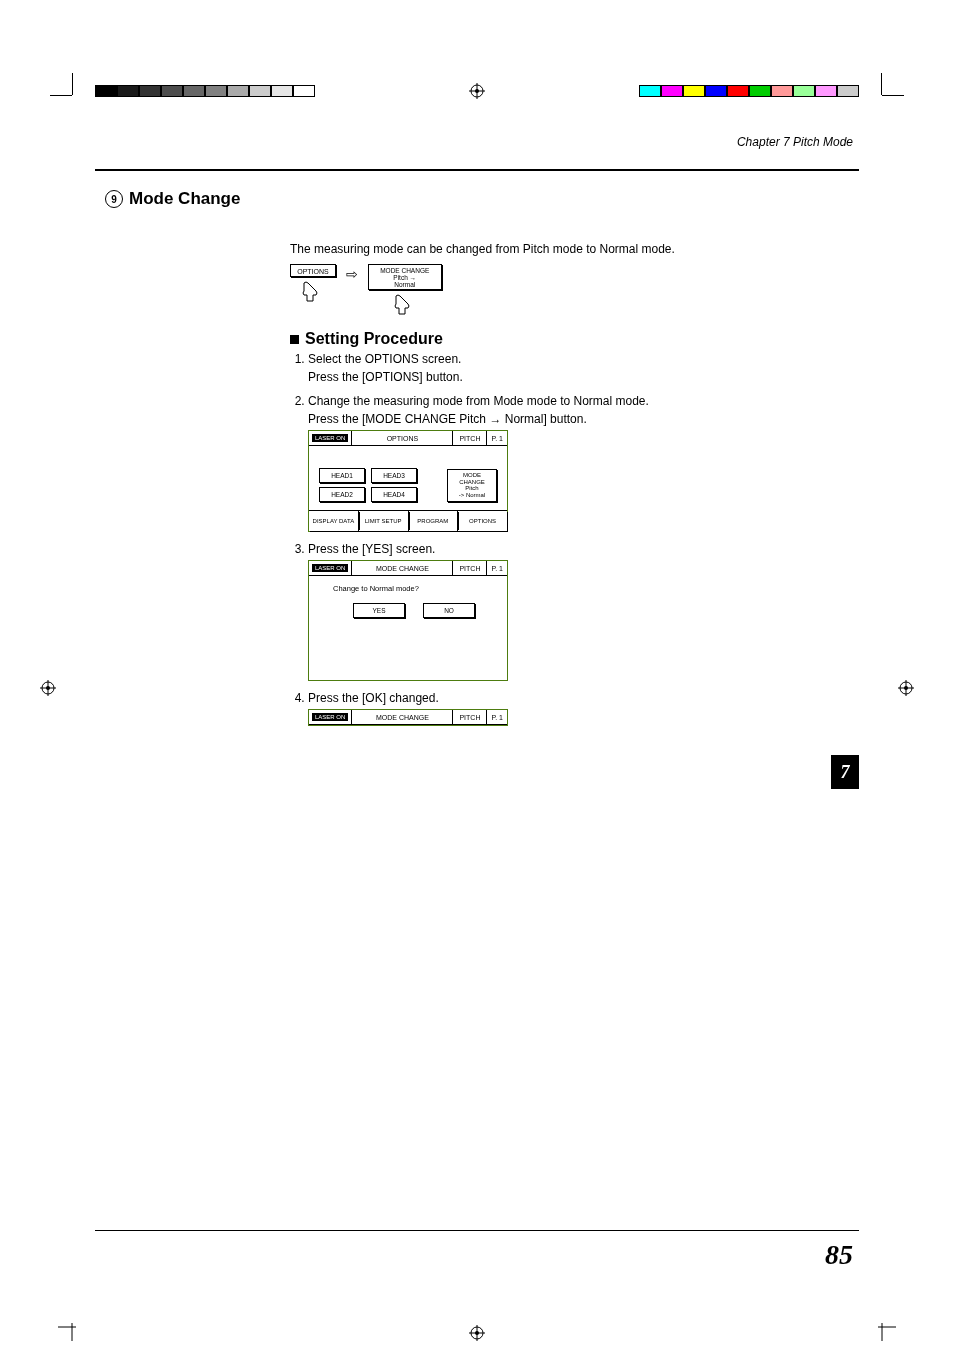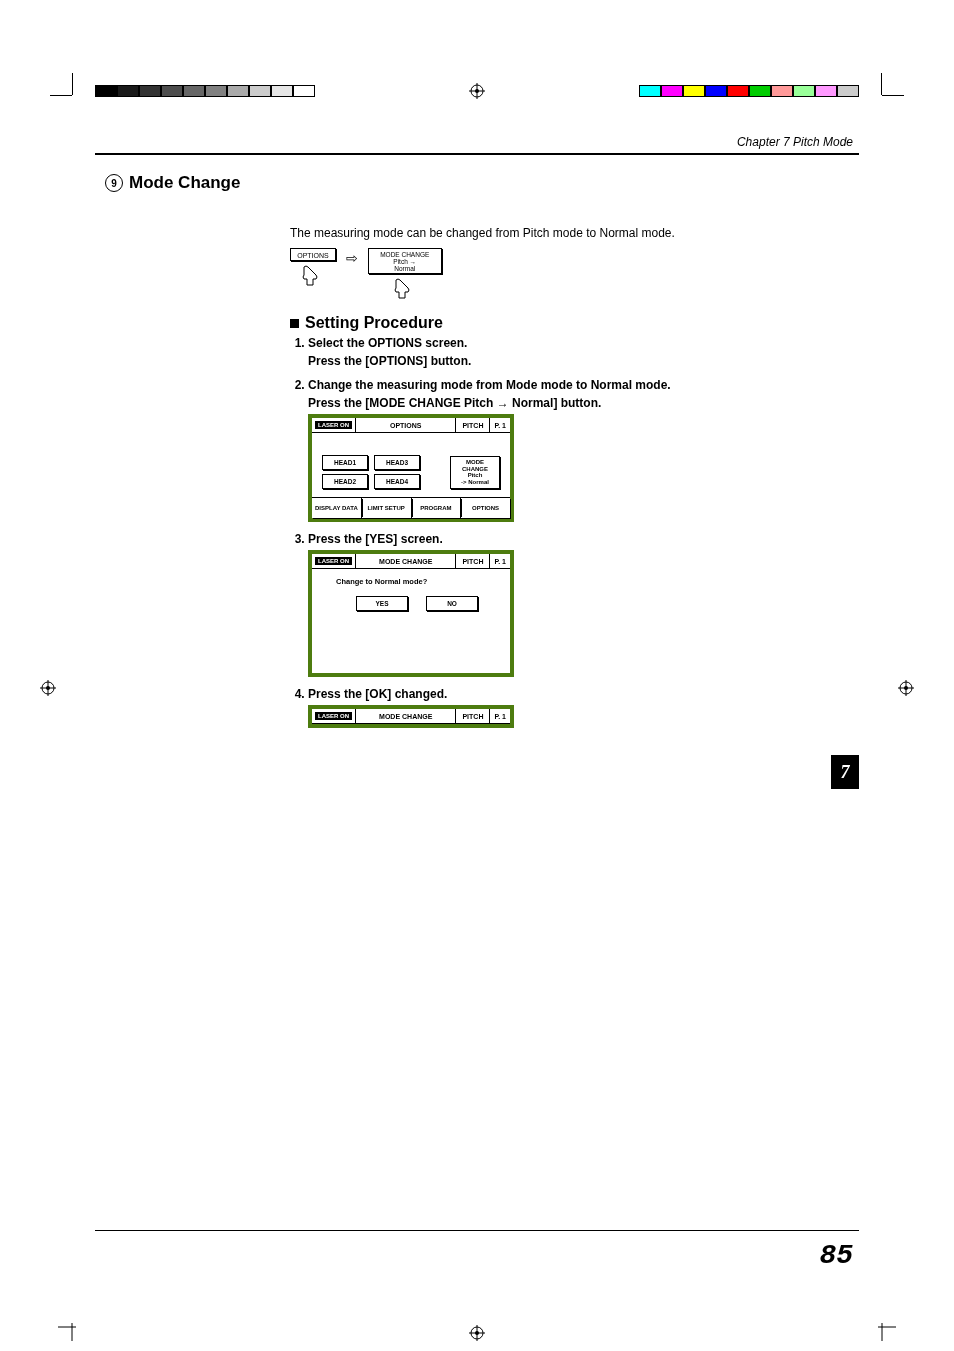--- a/index.html
+++ b/index.html
@@ -56,21 +56,21 @@
     position: absolute;
     left: 95px;
     right: 95px;
     top: 135px;
     bottom: 70px;
   }
   .running-head {
     text-align: right;
     font-style: italic;
     font-size: 12px;
-    margin-bottom: 4px;
+    margin-bottom: 20px;
     padding-right: 6px;
   }
   .head-rule { border-top: 2px solid #000; margin-bottom: 18px;}
   .section-title {
     font-weight: bold;
     font-size: 17px;
     margin: 0 0 14px 10px;
     display: flex;
     align-items: center;
   }
@@ -102,24 +102,24 @@
   }
   .mini-btn.big{width:70px; padding:2px 1px 1px 1px; font-size:6.5px; line-height:1.1;}
   .arrow-r { font-size: 14px; align-self: flex-start; margin-top:2px;}
   .hand {
     width: 30px; height: 22px; margin-top: 2px;
   }
   .hand svg{width:100%;height:100%;}
   .proc-head { font-weight: bold; font-size: 16px; margin: 4px 0 4px 0;}
   .proc-head .sq { display:inline-block; width:9px;height:9px;background:#000;margin-right:6px; vertical-align: middle; position: relative; top: -1px;}
   ol.steps { margin: 0; padding-left: 18px; font-size: 12px;}
-  ol.steps > li { margin-bottom: 10px; font-weight: bold; }
+  ol.steps > li { margin-bottom: 10px; }
   .sub { margin: 4px 0 0 0;}
   .screen {
-    border: 4px solid #4d7c0f;
+    border: 1px solid #4d7c0f;
     width: 198px;
     margin-top: 4px;
     background: #fff;
     font-size: 7px;
   }
   .scr-top {
     display: flex;
     align-items: stretch;
     border-bottom: 1px solid #000;
     height: 14px;
@@ -191,21 +191,21 @@
     font-family: "Times New Roman", serif;
   }
   .footer-rule{border-top:1px solid #000; position:absolute; bottom:50px; left:0; right:0;}
   .page-num {
     position: absolute;
     bottom: 10px;
     right: 6px;
     font-size: 28px;
     font-weight: bold;
     font-style: italic;
-    font-family: Liberation Mono, monospace;
+    font-family: Liberation Serif, serif;
   }
   .reg-svg{width:16px;height:16px;}
 </style>
 </head>
 <body>
 
 <div class="print-marks-top">
   <div class="crop-left"></div>
   <div class="crop-right"></div>
   <div class="color-bar color-left">

